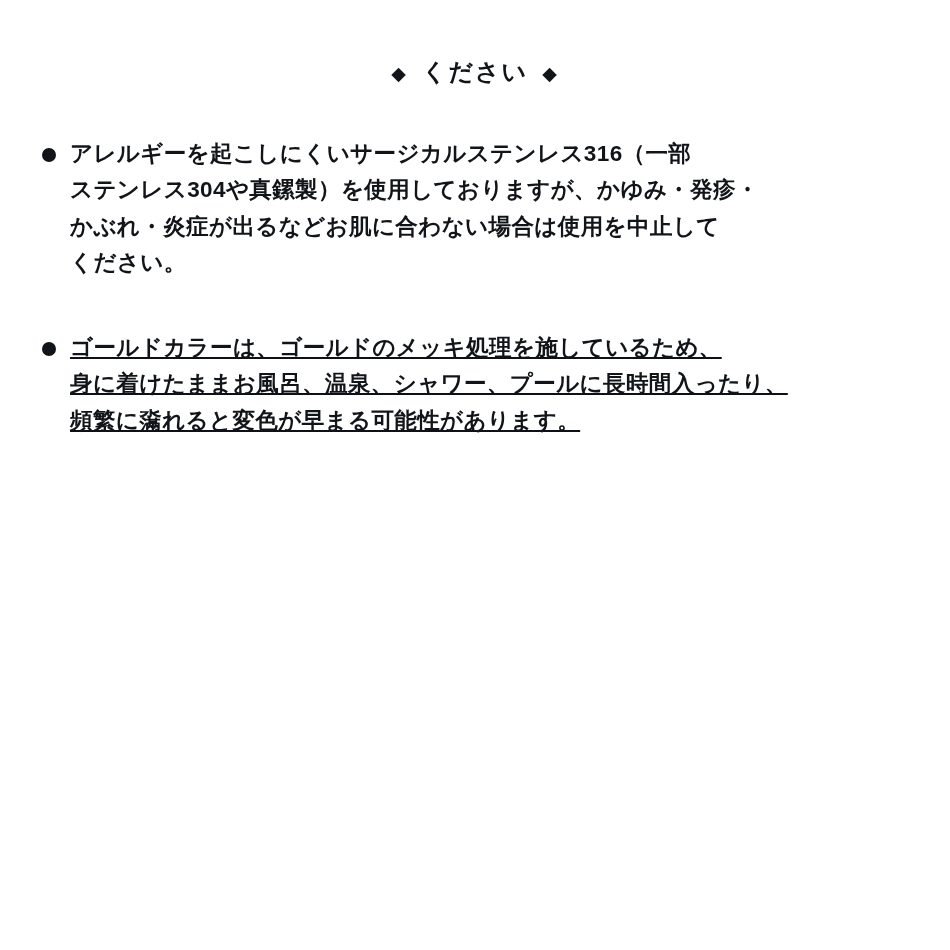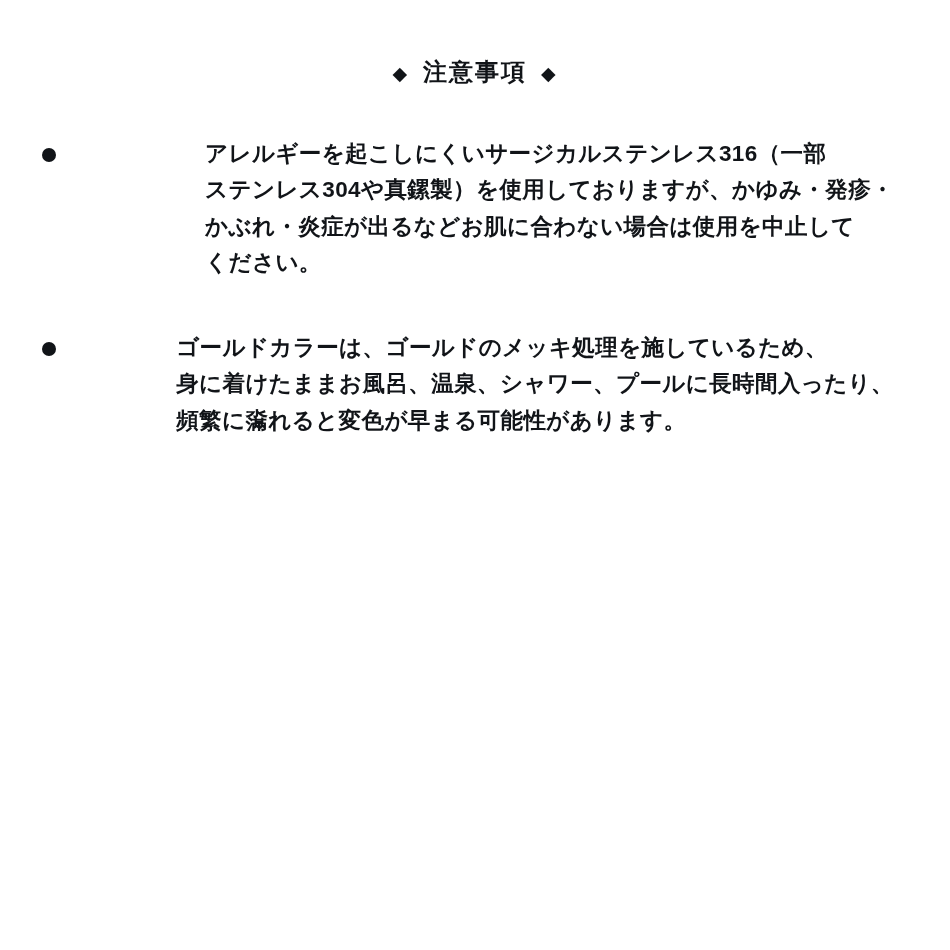--- a/index.html
+++ b/index.html
@@ -42,51 +42,50 @@
   .notes {
     margin: 0;
     padding: 0;
     list-style: none;
   }
   .note {
     display: flex;
     align-items: flex-start;
     padding-left: 42px;
     padding-right: 56px;
-    justify-content: space-between;
   }
   .note .bullet {
     flex: 0 0 auto;
     width: 14px;
     height: 14px;
     border-radius: 50%;
     background: #111418;
     margin-top: 12px;
     margin-right: 14px;
   }
   .note .body {
     font-size: 22.5px;
     line-height: 1.62;
     font-weight: 600;
     letter-spacing: 0.4px;
     color: #111418;
     white-space: pre-line;
   }
   .note-1 { margin-top: 48px; }
-  .note-2 { margin-top: 48px; }
+  .note-2 { margin-top: 48px; text-decoration: underline; }
   .note-3 { margin-top: 88px; }
 </style>
 </head>
 <body>
 
 <div class="page">
 
   <div class="heading">
     <span class="diamond">◆</span>
-    <span>注意事項</span>
+    <span>ください</span>
     <span class="diamond">◆</span>
   </div>
 
   <ul class="notes">
     <li class="note note-1">
       <span class="bullet"></span>
       <span class="body">アレルギーを起こしにくいサージカルステンレス316（一部
 ステンレス304や真鏍製）を使用しておりますが、かゆみ・発疹・
 かぶれ・炎症が出るなどお肌に合わない場合は使用を中止して
 ください。</span>

